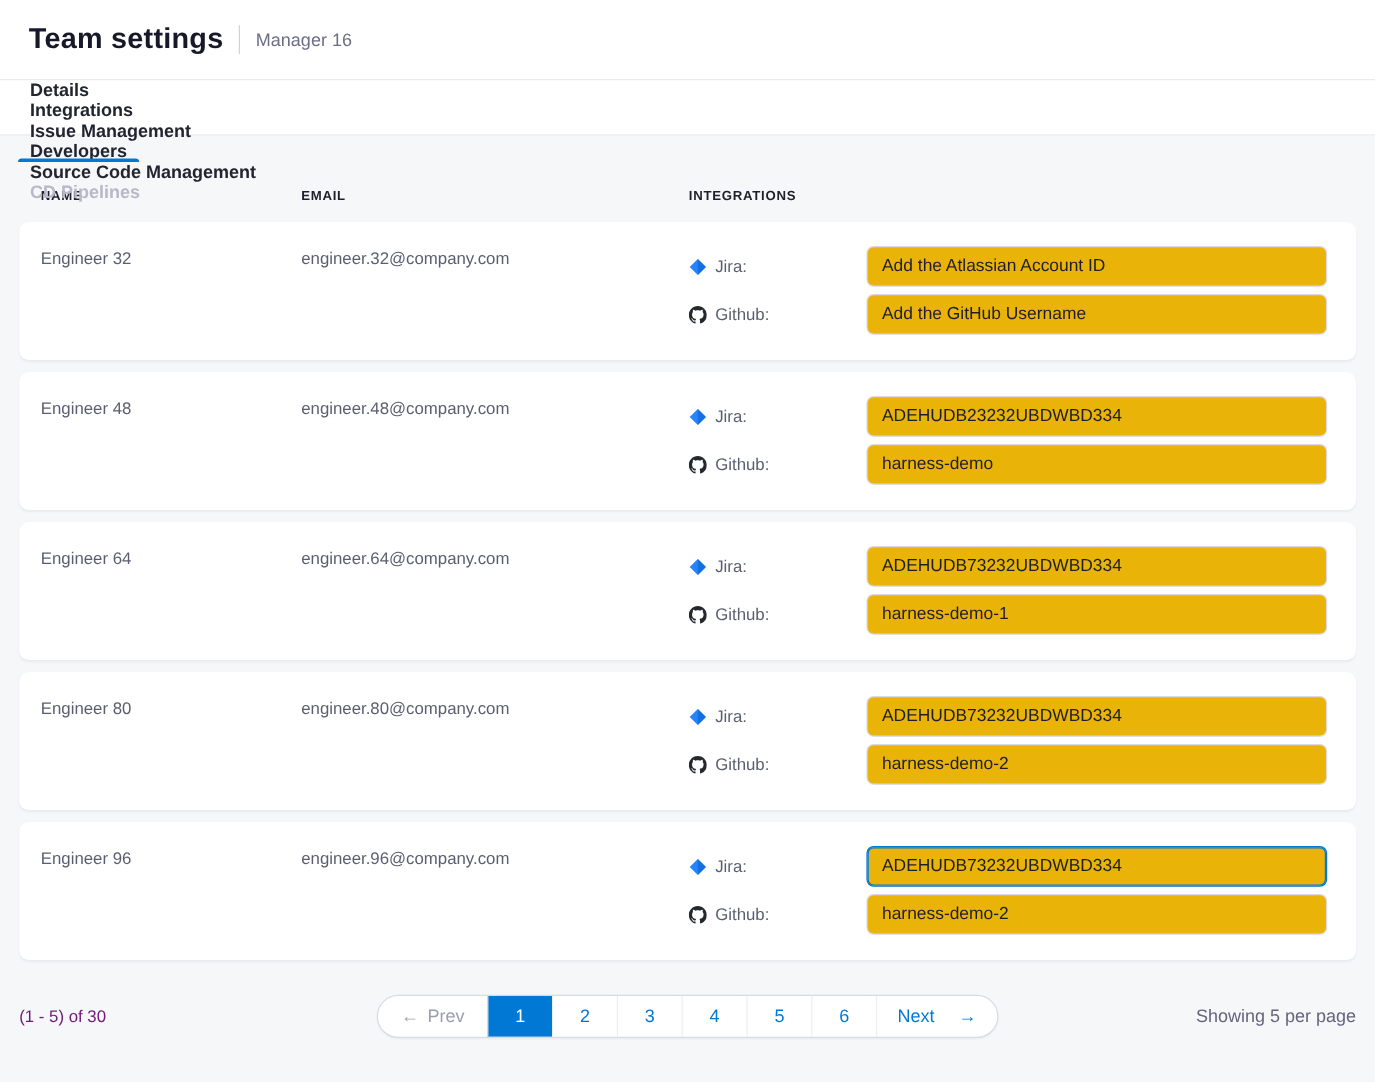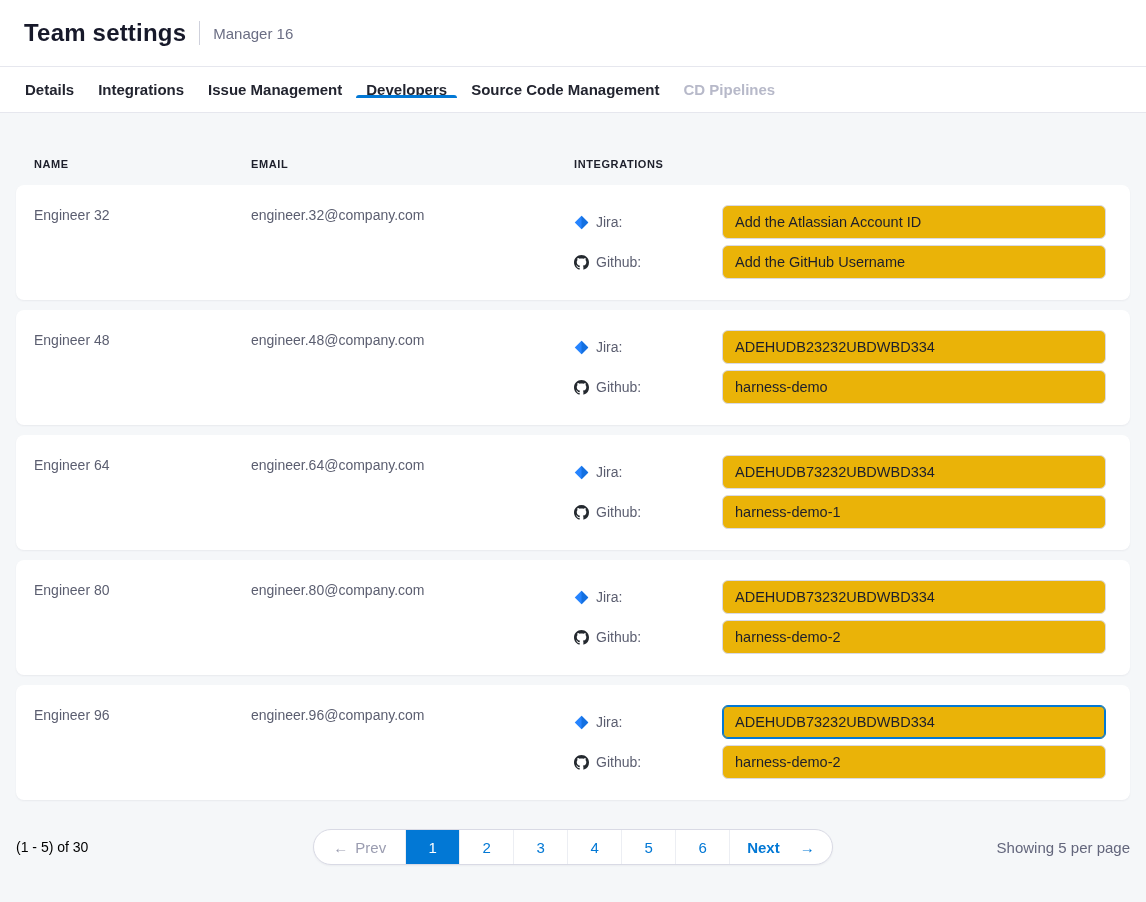--- a/index.html
+++ b/index.html
@@ -12,22 +12,22 @@
   
   .page-header {
     background:#fff; height:67px; display:flex; align-items:center;
     padding:0 24px; border-bottom:1px solid #e6e7ee;
   }
   .page-title { font-size:24px; font-weight:700; color:#17192a; letter-spacing:.2px; }
   .title-divider { width:1px; height:24px; background:#cfd1dc; margin:0 13px; }
   .page-subtitle { font-size:15px; color:#6b6e84;text-align:right; }
   
   .tab-bar {
-    background:#fff; height:46px; display:flex; align-items:center;
-    padding:0 13px; border-bottom:1px solid #e6e7ee;
+    background:#fff; height:46px; display:flex; align-items:flex-start;
+    padding:0 13px; border-bottom:1px solid #e6e7ee;flex-direction:column;
   }
   .tab {
     display:flex; align-items:center; padding:0 12px; font-size:15px;
     font-weight:600; color:#22242f; cursor:pointer; position:relative;
   }
   .tab.active::after {
     content:""; position:absolute; left:2px; right:2px; bottom:0; height:3px;
     background:#0278d5; border-radius:3px 3px 0 0;
   }
   .tab.disabled { color:#b7b9c9; cursor:default; }
@@ -57,34 +57,34 @@
     font-family:"Liberation Sans","DejaVu Sans",sans-serif;
   }
   .integ-input::placeholder { color:#1d1f2b; opacity:1; }
   .integ-input.focused, .integ-input:focus {
     border-color:#0278d5; box-shadow:0 0 0 1px #0278d5 inset;
   }
   
   .footer {
     display:flex; align-items:center; margin:28px 16px 0; height:38px;
   }
-  .range-label { flex:1; font-size:14px; color:#000000; }
+  .range-label { flex:1; font-size:14px; color:#701a75; }
   .per-page { flex:1; text-align:right; font-size:15px; color:#63667c; }
   .pagination {
     display:inline-flex; background:#fff; border:1px solid #d9dae5;
     border-radius:19px; overflow:hidden; height:36px; align-items:stretch;
     box-shadow:0 1px 2px rgba(40,41,61,.05);
   }
   .page-btn {
     display:flex; align-items:center; justify-content:center;
     font-size:15px; cursor:pointer; user-select:none;
   }
   .page-btn + .page-btn { border-left:1px solid #eceef3; }
   .prev-btn { padding:0 19px; color:#9a9cb0; gap:7px; }
-  .next-btn { padding:0 17px; color:#0278d5; gap:20px; font-weight:700; }
+  .next-btn { padding:0 17px; color:#0278d5; gap:20px; font-weight:400; }
   .page-num { width:54px; color:#0278d5; font-weight:500; }
   .page-num.active { background:#0278d5; color:#fff; }
 </style>
 </head>
 <body>
 
 <div class="page-header">
   <div class="page-title">Team settings</div>
   <div class="title-divider"></div>
   <div class="page-subtitle">Manager 16</div>

